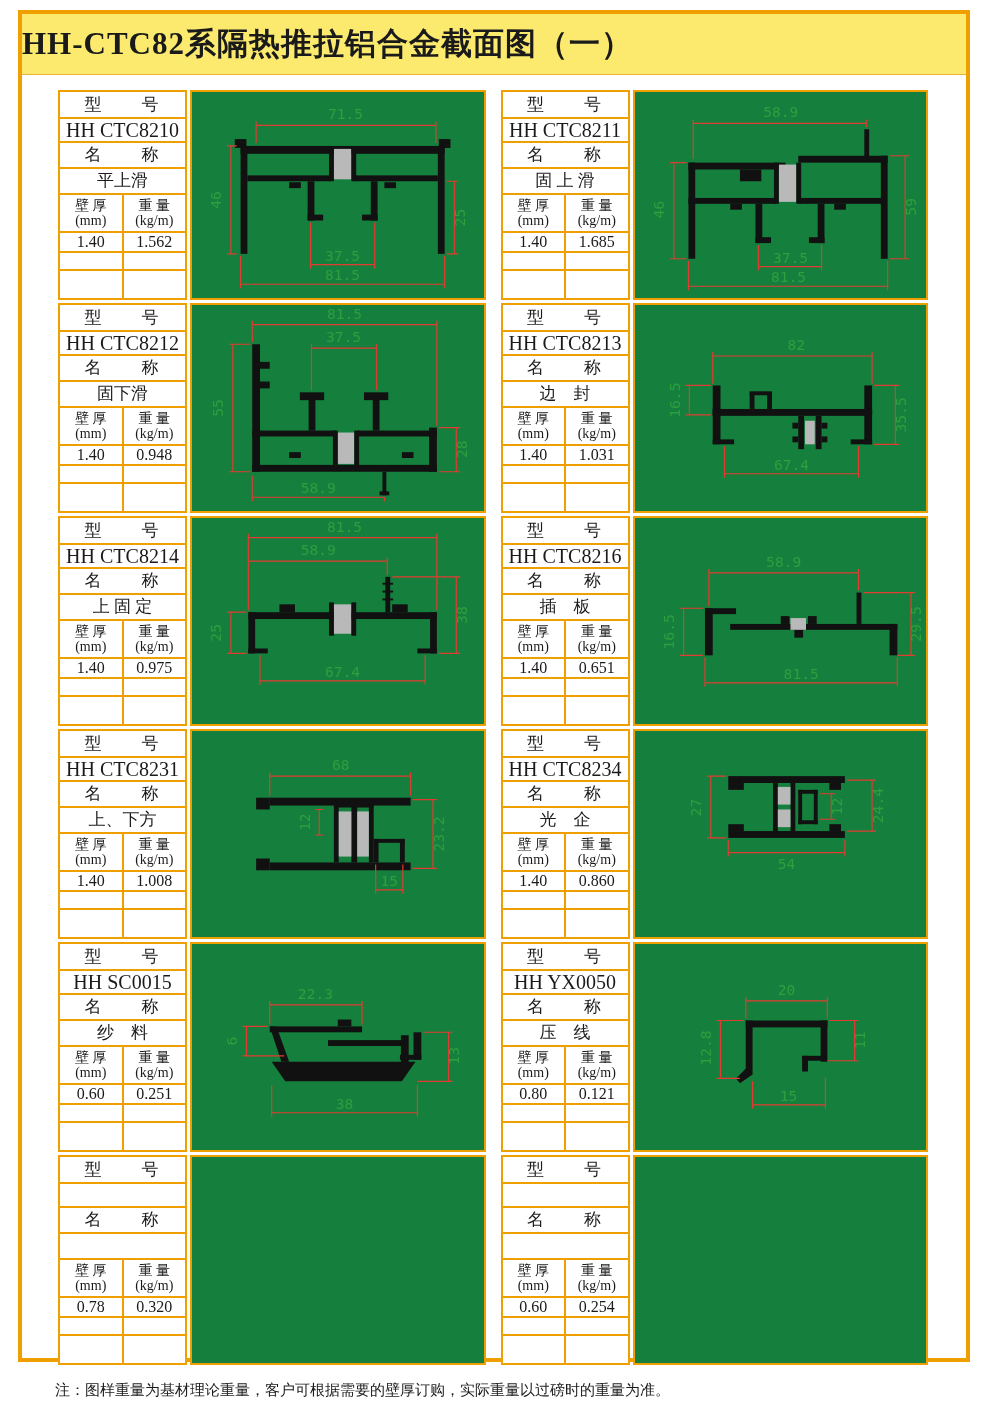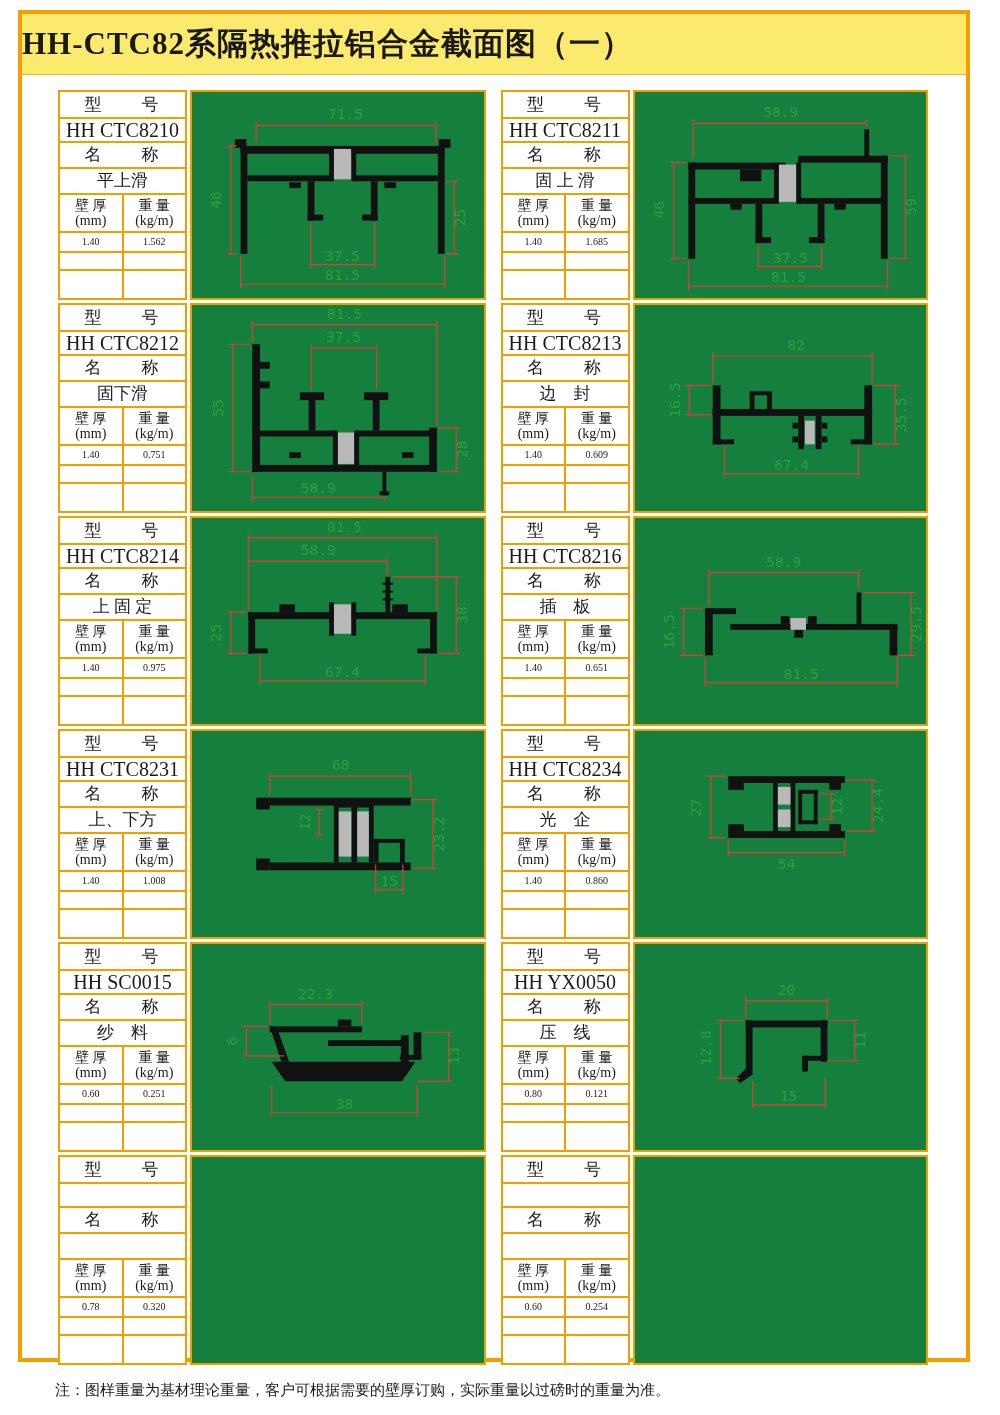--- a/index.html
+++ b/index.html
@@ -16,21 +16,21 @@
   .t{width:129px;border:2px solid #efa000;box-sizing:border-box;
      display:flex;flex-direction:column;background:#fff}
   .tr{border-bottom:2px solid #efa000;display:flex;align-items:center;
       justify-content:center;text-align:center;font-size:17px;line-height:1.05;
       box-sizing:border-box;flex:0 0 auto}
   .r1{height:27px;letter-spacing:2px}
   .r2{height:24px;font-size:20px;font-family:"Liberation Serif",serif}
   .r3{height:26px;letter-spacing:2px}
   .r4{height:26px}
   .r5{height:38px}
-  .r6{height:20px;font-size:10px}
+  .r6{height:20px;font-size:16px}
   .r7{height:18px}
   .r8{flex:1 1 auto;border-bottom:none}
   .sp{padding:0}
   .sp>div{flex:1;height:100%;display:flex;align-items:center;justify-content:center}
   .sp>div:first-child{border-right:2px solid #efa000;box-sizing:border-box}
   .hd2{white-space:pre-line;font-size:14px;line-height:1.1}
   .draw{flex:1;border:2px solid #efa000;margin-left:3px;position:relative;
         box-sizing:border-box;background:#15803d;overflow:hidden}
   .draw svg{display:block;width:100%;height:100%}
   .pf{fill:#111}
@@ -172,21 +172,21 @@
         <div class="tr r3">名　　称</div>
         <div class="tr r4">固下滑</div>
         <div class="tr r5 sp">
             <div class="hd2">壁 厚
 (mm)</div>
             <div class="hd2">重 量
 (kg/m)</div>
           </div>
         <div class="tr r6 sp">
             <div>1.40</div>
-            <div>0.751</div>
+            <div>0.948</div>
           </div>
         <div class="tr r7 sp">
             <div></div>
             <div></div>
           </div>
         <div class="tr r8 sp">
             <div></div>
             <div></div>
           </div>
       </div>
@@ -231,21 +231,21 @@
         <div class="tr r3">名　　称</div>
         <div class="tr r4">边　封</div>
         <div class="tr r5 sp">
             <div class="hd2">壁 厚
 (mm)</div>
             <div class="hd2">重 量
 (kg/m)</div>
           </div>
         <div class="tr r6 sp">
             <div>1.40</div>
-            <div>0.609</div>
+            <div>1.031</div>
           </div>
         <div class="tr r7 sp">
             <div></div>
             <div></div>
           </div>
         <div class="tr r8 sp">
             <div></div>
             <div></div>
           </div>
       </div>

